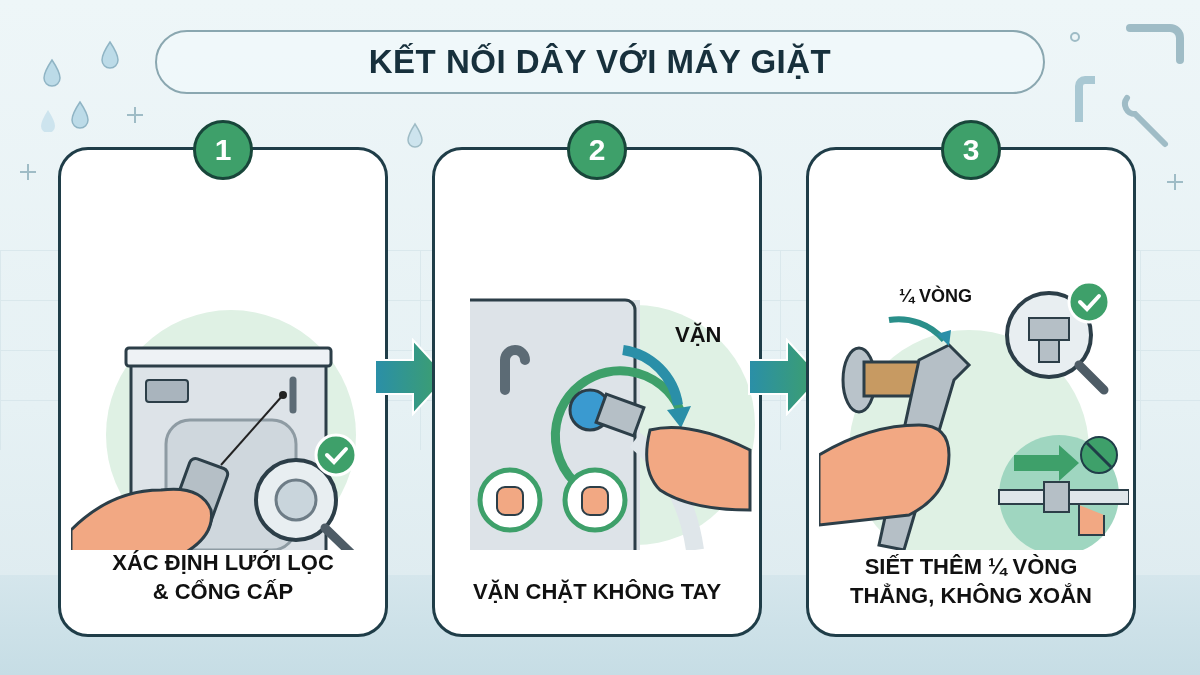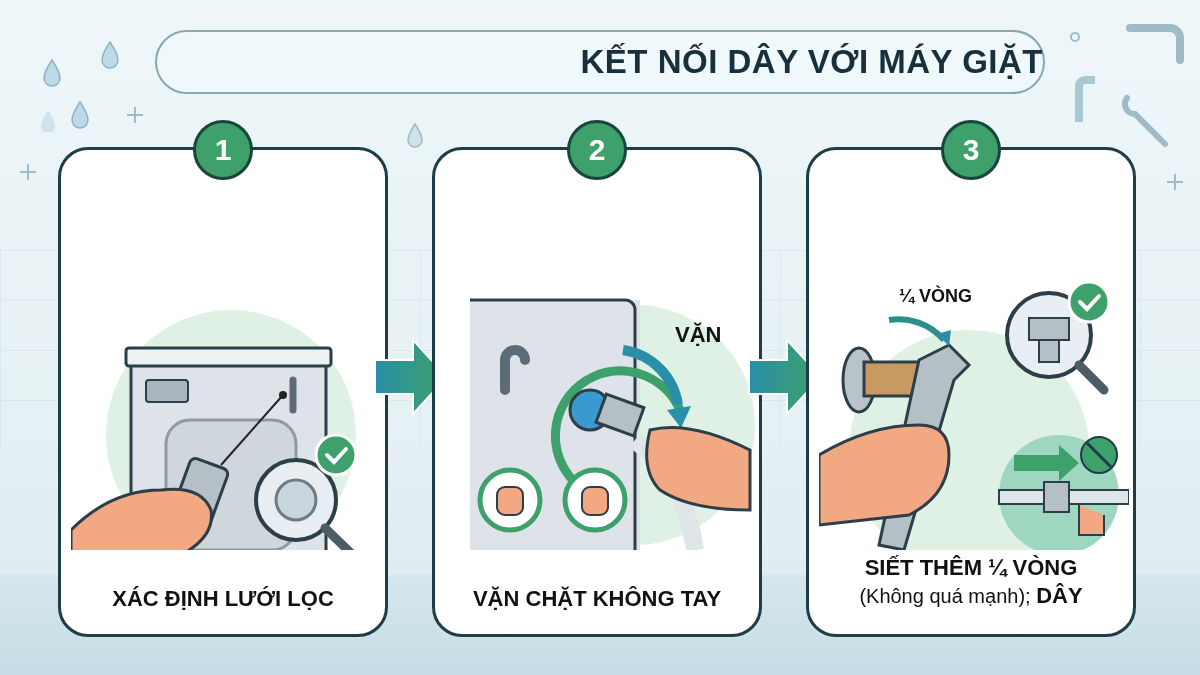--- a/index.html
+++ b/index.html
@@ -4,28 +4,28 @@
 <style>
   html,body{margin:0;padding:0;}
   body{width:1200px;height:675px;overflow:hidden;position:relative;
     font-family:"DejaVu Sans","Liberation Sans",sans-serif;
     background:linear-gradient(180deg,#eef6f8 0%,#e6f1f4 60%,#dbe9ee 100%);}
   .bg-tiles{position:absolute;left:0;right:0;top:250px;height:200px;
     background-image:linear-gradient(#cfe0e6 1px,transparent 1px),linear-gradient(90deg,#cfe0e6 1px,transparent 1px);
     background-size:60px 50px;opacity:.55;}
   .floor{position:absolute;left:0;right:0;bottom:0;height:100px;background:linear-gradient(180deg,#d5e6ec,#c6dde5);}
   .title-pill{position:absolute;left:155px;top:30px;width:890px;height:64px;border:2px solid #8aa7b0;border-radius:34px;
-    background:rgba(240,248,250,.85);box-sizing:border-box;display:flex;align-items:center;justify-content:flex-end;}
+    background:rgba(240,248,250,.85);box-sizing:border-box;display:flex;align-items:center;justify-content:center;}
   .title{font-family:"Liberation Sans",sans-serif;font-weight:bold;font-size:33px;color:#17303c;letter-spacing:.5px;}
   .card{position:absolute;top:147px;width:330px;height:490px;background:#fff;border:3px solid #1f3d48;border-radius:30px;box-sizing:border-box;}
   .badge{position:absolute;top:-30px;left:50%;transform:translateX(-50%);width:54px;height:54px;border-radius:50%;
     background:#3ea06a;border:3px solid #18463a;color:#fff;font-weight:bold;font-size:30px;display:flex;align-items:center;justify-content:center;
     font-family:"Liberation Sans",sans-serif;}
   .illus{position:absolute;left:10px;right:10px;top:100px;height:300px;}
-  .caption{position:absolute;left:0;right:0;bottom:21px;text-align:center;color:#111;font-family:"Liberation Sans",sans-serif;}
+  .caption{position:absolute;left:0;right:0;bottom:28px;text-align:center;color:#111;font-family:"Liberation Sans",sans-serif;}
   .cap-bold{font-weight:bold;font-size:22px;line-height:29px;}
   .cap-norm{font-size:20px;line-height:28px;}
   .arrow{position:absolute;top:338px;width:76px;height:78px;}
   .deco{position:absolute;}
 </style>
 </head>
 <body>
 
 <div class="bg-tiles"></div>
 <div class="floor"></div>
@@ -81,20 +81,21 @@
     <rect x="110" y="212" width="40" height="70" rx="6" transform="rotate(20 130 240)" fill="#b5bfc6" stroke="#2c3e48" stroke-width="3"></rect>
     <path d="M0 280 q40 -40 90 -40 q40 -5 50 20 q5 30 -40 50 l-100 5z" fill="#f2a883" stroke="#2c3e48" stroke-width="3"></path>
     <circle cx="225" cy="250" r="40" fill="#e8eef1" stroke="#2c3e48" stroke-width="4"></circle>
     <circle cx="225" cy="250" r="20" fill="#c9d5dc" stroke="#6d7c86" stroke-width="3"></circle>
     <line x1="254" y1="278" x2="285" y2="308" stroke="#4e5c66" stroke-width="9" stroke-linecap="round"></line>
     <circle cx="265" cy="205" r="20" fill="#3ea06a" stroke="#fff" stroke-width="3"></circle>
     <path d="M256 205 l7 7 l12 -13" fill="none" stroke="#fff" stroke-width="4" stroke-linecap="round"></path>
   </svg>
   <div class="caption">
     <div class="cap-bold">XÁC ĐỊNH LƯỚI LỌC</div>
+    <div class="cap-bold">&amp; CỔNG CẤP</div>
   </div>
 </div>
 
 <svg class="arrow" style="left:373px" viewBox="0 0 76 78">
   <defs>
       <linearGradient id="ag" x1="0" x2="1">
         <stop offset="0" stop-color="#2a8fa8"></stop>
         <stop offset="1" stop-color="#3ea06a"></stop>
       </linearGradient>
     </defs>
@@ -150,15 +151,15 @@
     <path d="M195 205 h45 v-10 l20 18 l-20 18 v-10 h-45z" fill="#3ea06a"></path>
     <circle cx="280" cy="205" r="18" fill="#3ea06a" stroke="#1f3d48" stroke-width="2"></circle>
     <line x1="268" y1="193" x2="292" y2="217" stroke="#1f3d48" stroke-width="3"></line>
     <rect x="180" y="240" width="130" height="14" fill="#dfe6ea" stroke="#2c3e48" stroke-width="2"></rect>
     <rect x="225" y="232" width="25" height="30" fill="#b5bfc6" stroke="#2c3e48" stroke-width="2"></rect>
     <path d="M260 255 v30 h25 v-20" fill="#f2a883" stroke="#2c3e48" stroke-width="2"></path>
     <text x="80" y="52" font-family="Liberation Sans, sans-serif" font-weight="bold" font-size="18" fill="#111">¼ VÒNG</text>
   </svg>
   <div class="caption" style="bottom:24px">
     <div class="cap-bold">SIẾT THÊM ¼ VÒNG</div>
-    <div class="cap-norm"><span>(Không quá mạnh); </span><b style="font-size:22px">DÂY</b></div>
+    <div class="cap-bold">THẲNG, KHÔNG XOẮN</div>
   </div>
 </div>
 
 </body></html>

